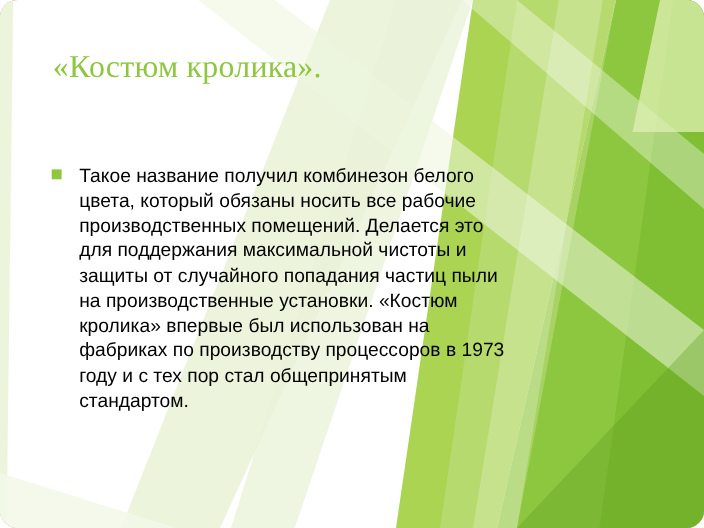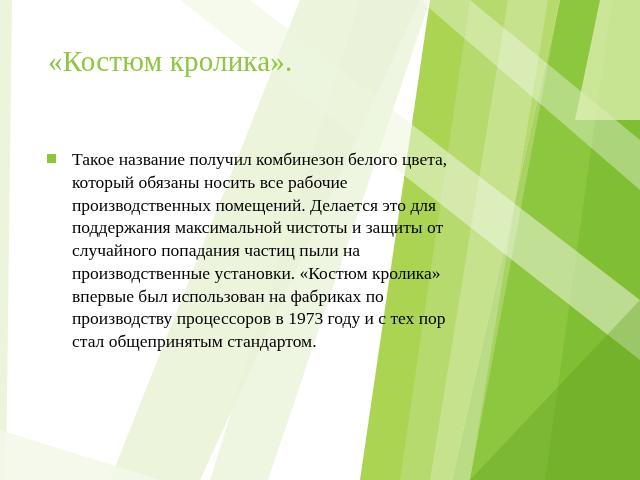--- a/index.html
+++ b/index.html
@@ -13,20 +13,21 @@
     font-family: "Liberation Serif", serif;
     background: #ffffff;
   }
 
   .slide {
     position: relative;
     width: 640px;
     height: 480px;
     background: #b91c1c;
     overflow: hidden;
+    border-radius: 16px;
   }
 
   
   .bg {
     position: absolute;
     inset: 0;
     overflow: hidden;
     pointer-events: none;
   }
   .bg svg {
@@ -62,21 +63,21 @@
     top: 148px;
     width: 430px;
     margin: 0;
     padding: 0;
     list-style: none;
   }
 
   .body-item {
     position: relative;
     padding-left: 28px;
-    font-family: Liberation Serif, serif;
+    font-family: Liberation Sans, sans-serif;
     font-size: 17.5px;
     line-height: 1.30;
     color: #000000;
     text-align: left;
   }
 
   .bullet {
     position: absolute;
     left: 3px;
     top: 6px;

